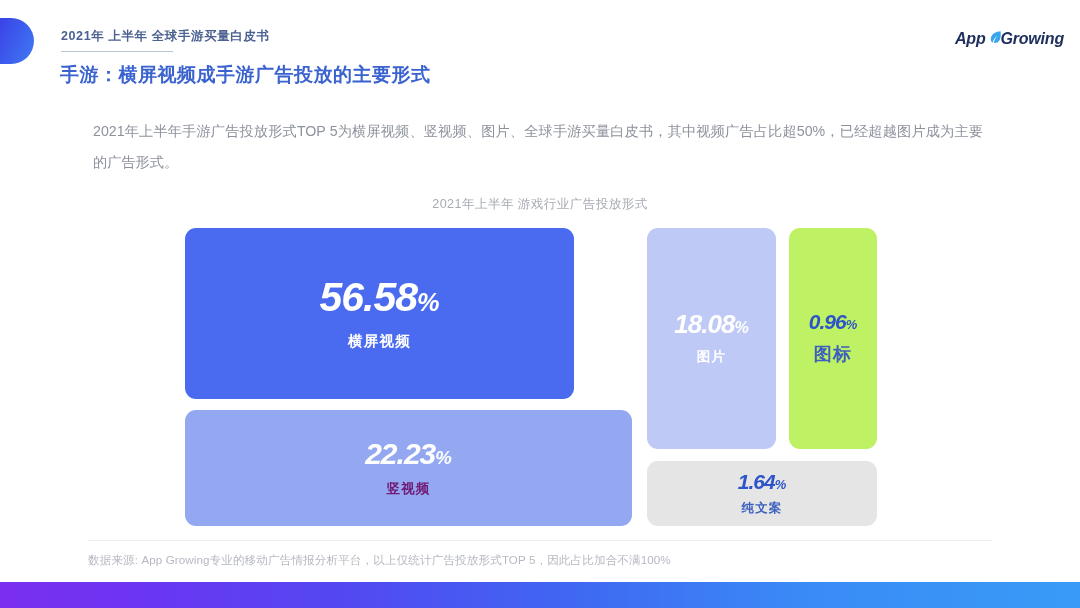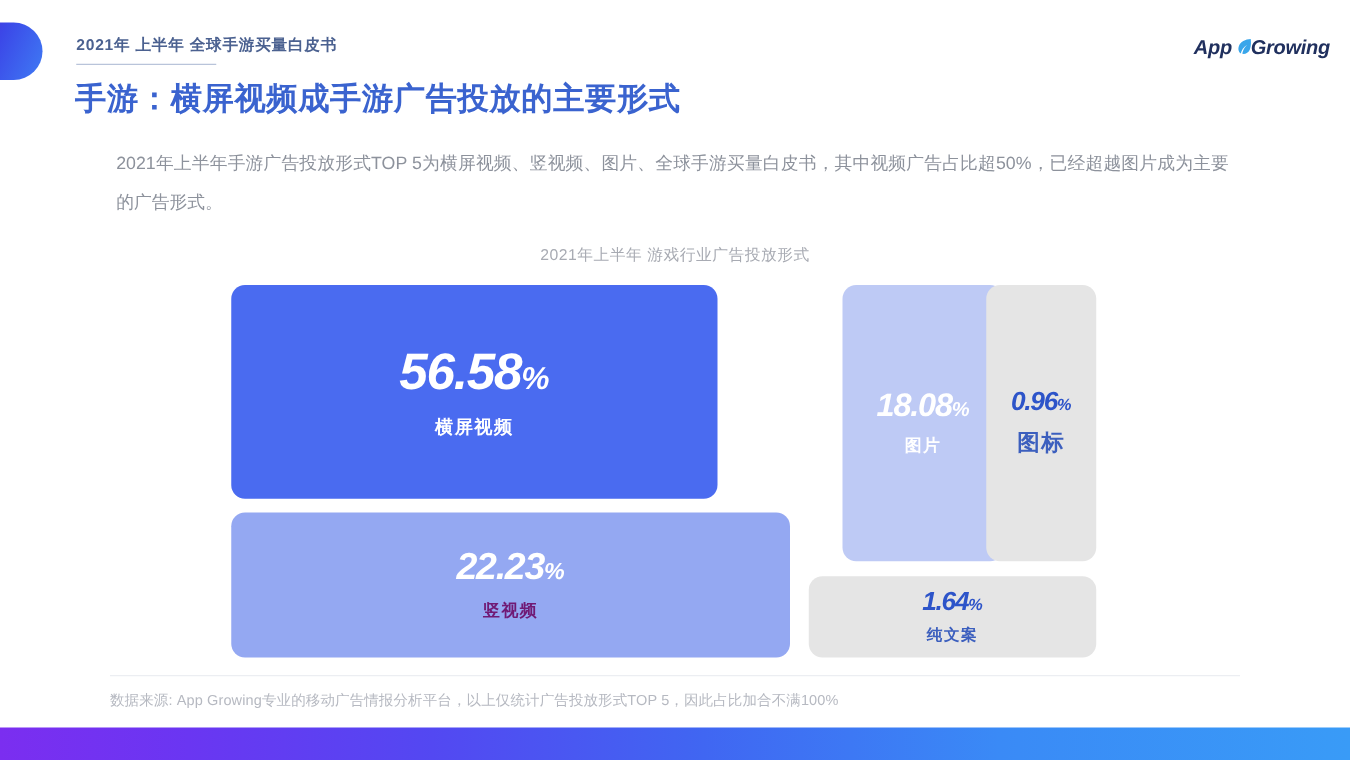--- a/index.html
+++ b/index.html
@@ -36,21 +36,21 @@
   }
   .kicker-rule {
     position: absolute;
     left: 61px; top: 51px;
     width: 112px; height: 1px;
     background: #b9c4da;
   }
   .page-title {
     position: absolute;
     left: 60px; top: 62px;
-    font-size: 25px;
+    font-size: 19px;
     font-weight: bold;
     letter-spacing: 0.5px;
     color: #3a63cf;
     white-space: nowrap;
   }
 
   
   .logo {
     position: absolute;
     right: 16px; top: 30px;
@@ -126,29 +126,29 @@
   #cell-landscape .lab { font-size: 14.5px; color: #ffffff; margin-top: 14px; }
 
   #cell-portrait {
     left: 0; top: 182px; width: 447px; height: 116px;
     background: #94a8f2;
   }
   #cell-portrait .pct { font-size: 30px; color: #ffffff; }
   #cell-portrait .lab { font-size: 13.5px; color: #701a75; margin-top: 11px; }
 
   #cell-image {
-    left: 489px; top: 0; width: 129px; height: 221px;
+    left: 462px; top: 0; width: 129px; height: 221px;
     background: #becaf5;
   }
   #cell-image .pct { font-size: 26px; color: #ffffff; }
   #cell-image .lab { font-size: 13.5px; color: #ffffff; margin-top: 11px; }
 
   #cell-icon {
     left: 604px; top: 0; width: 88px; height: 221px;
-    background: #e5e5e5;
+    background: #bef264;
   }
   #cell-icon .pct { font-size: 21px; color: #2d54c9; }
   #cell-icon .lab { font-size: 18px; color: #3c5fbe; margin-top: 10px; }
 
   #cell-text {
     left: 462px; top: 233px; width: 230px; height: 65px;
     background: #e5e5e5;
   }
   #cell-text .pct { font-size: 21px; color: #2d54c9; }
   #cell-text .lab { font-size: 12.5px; color: #3c5fbe; margin-top: 8px; }

